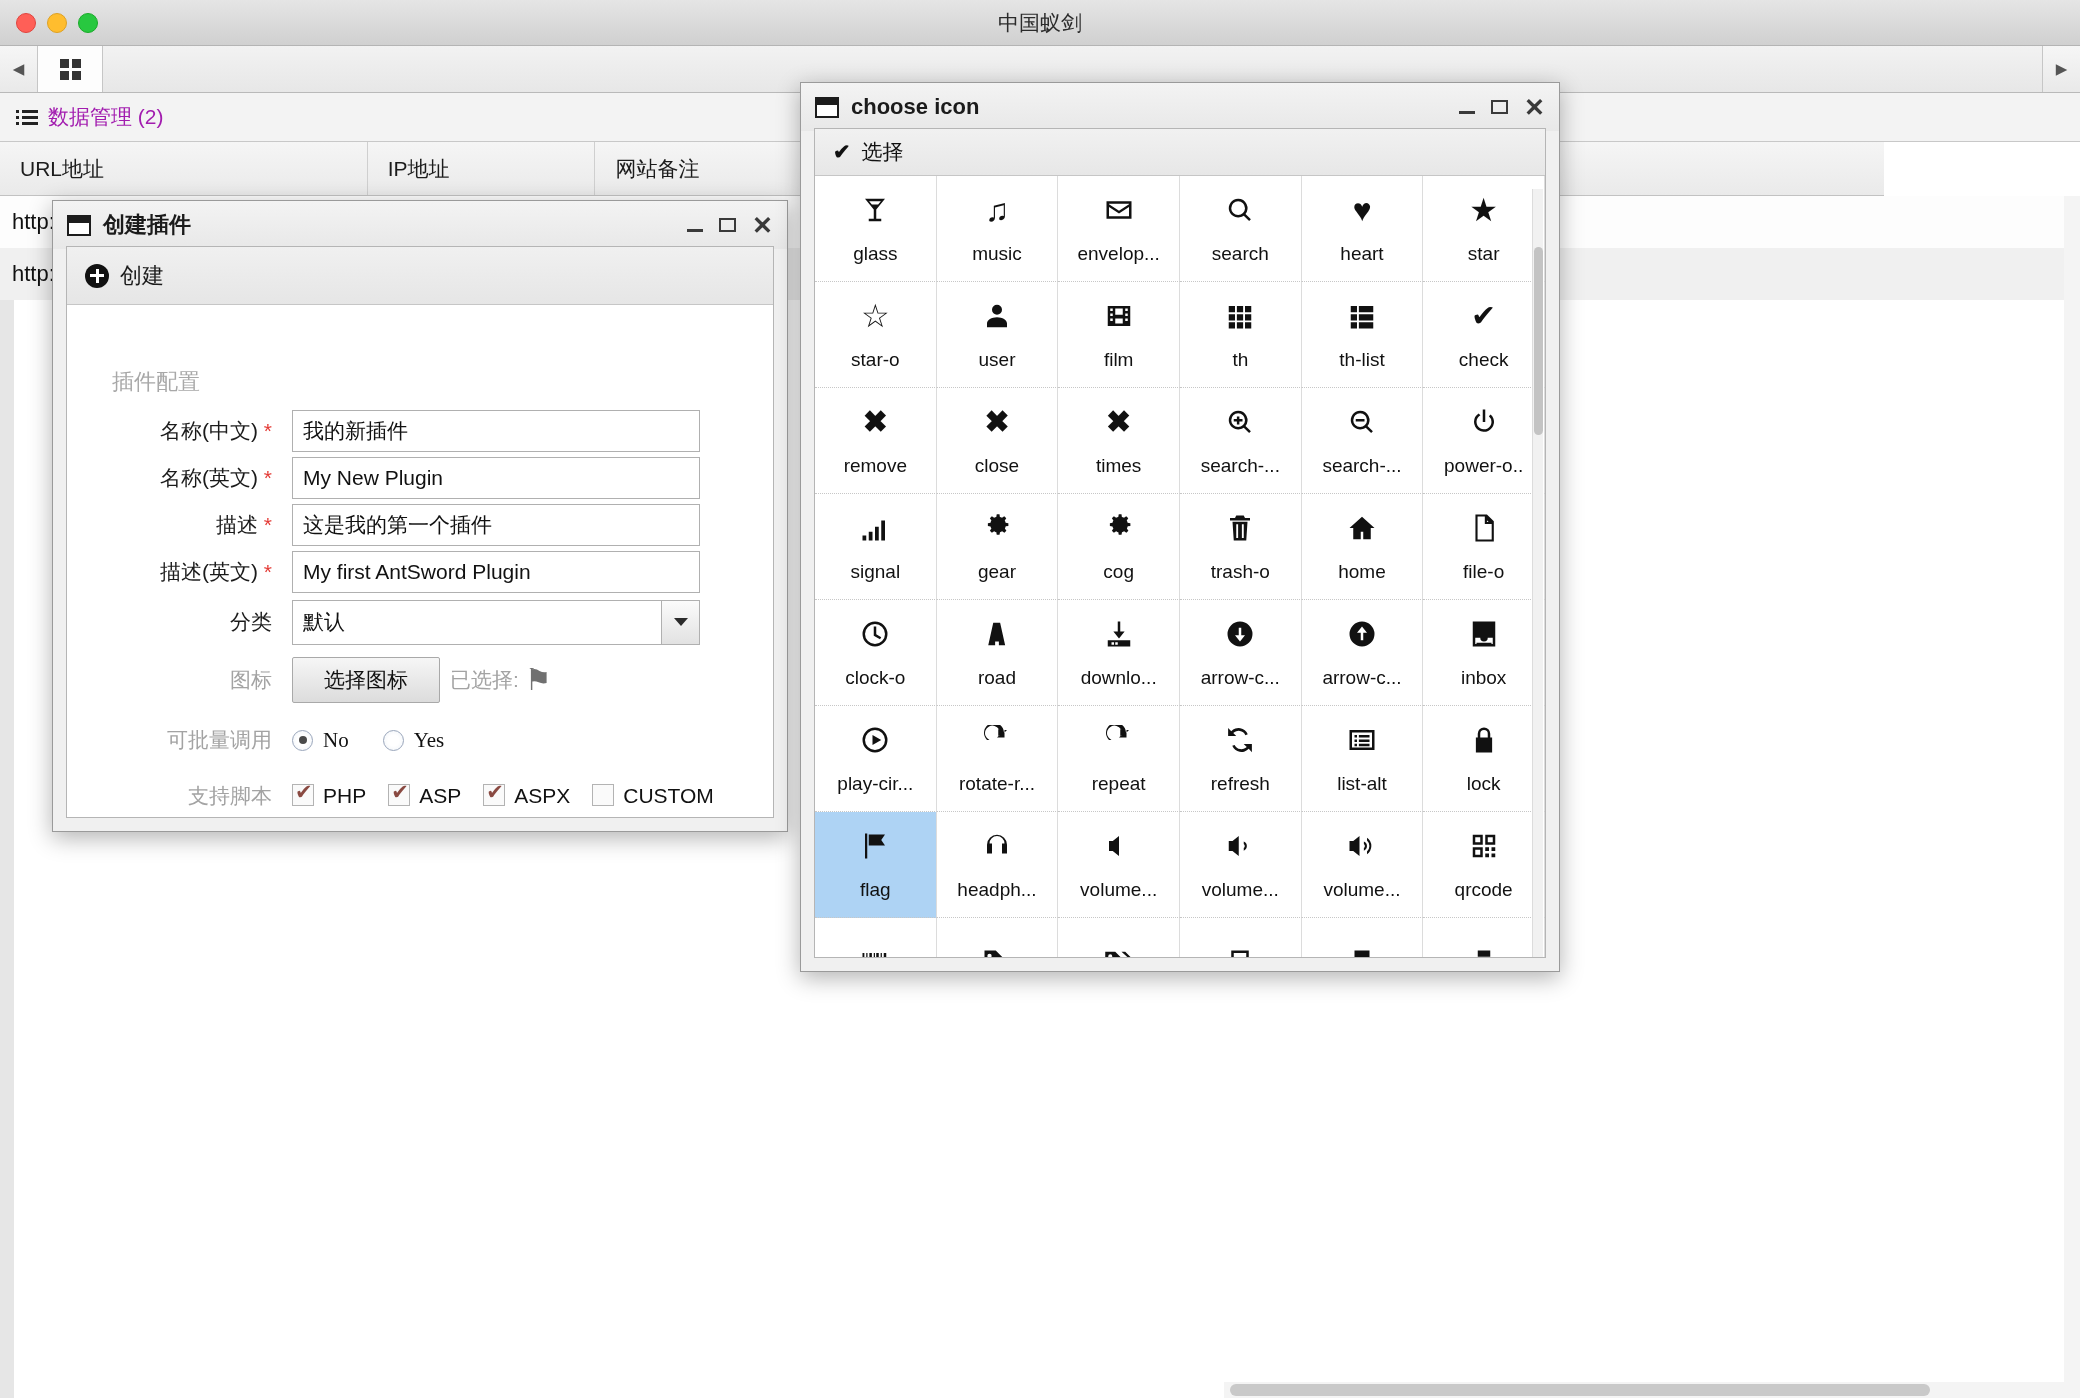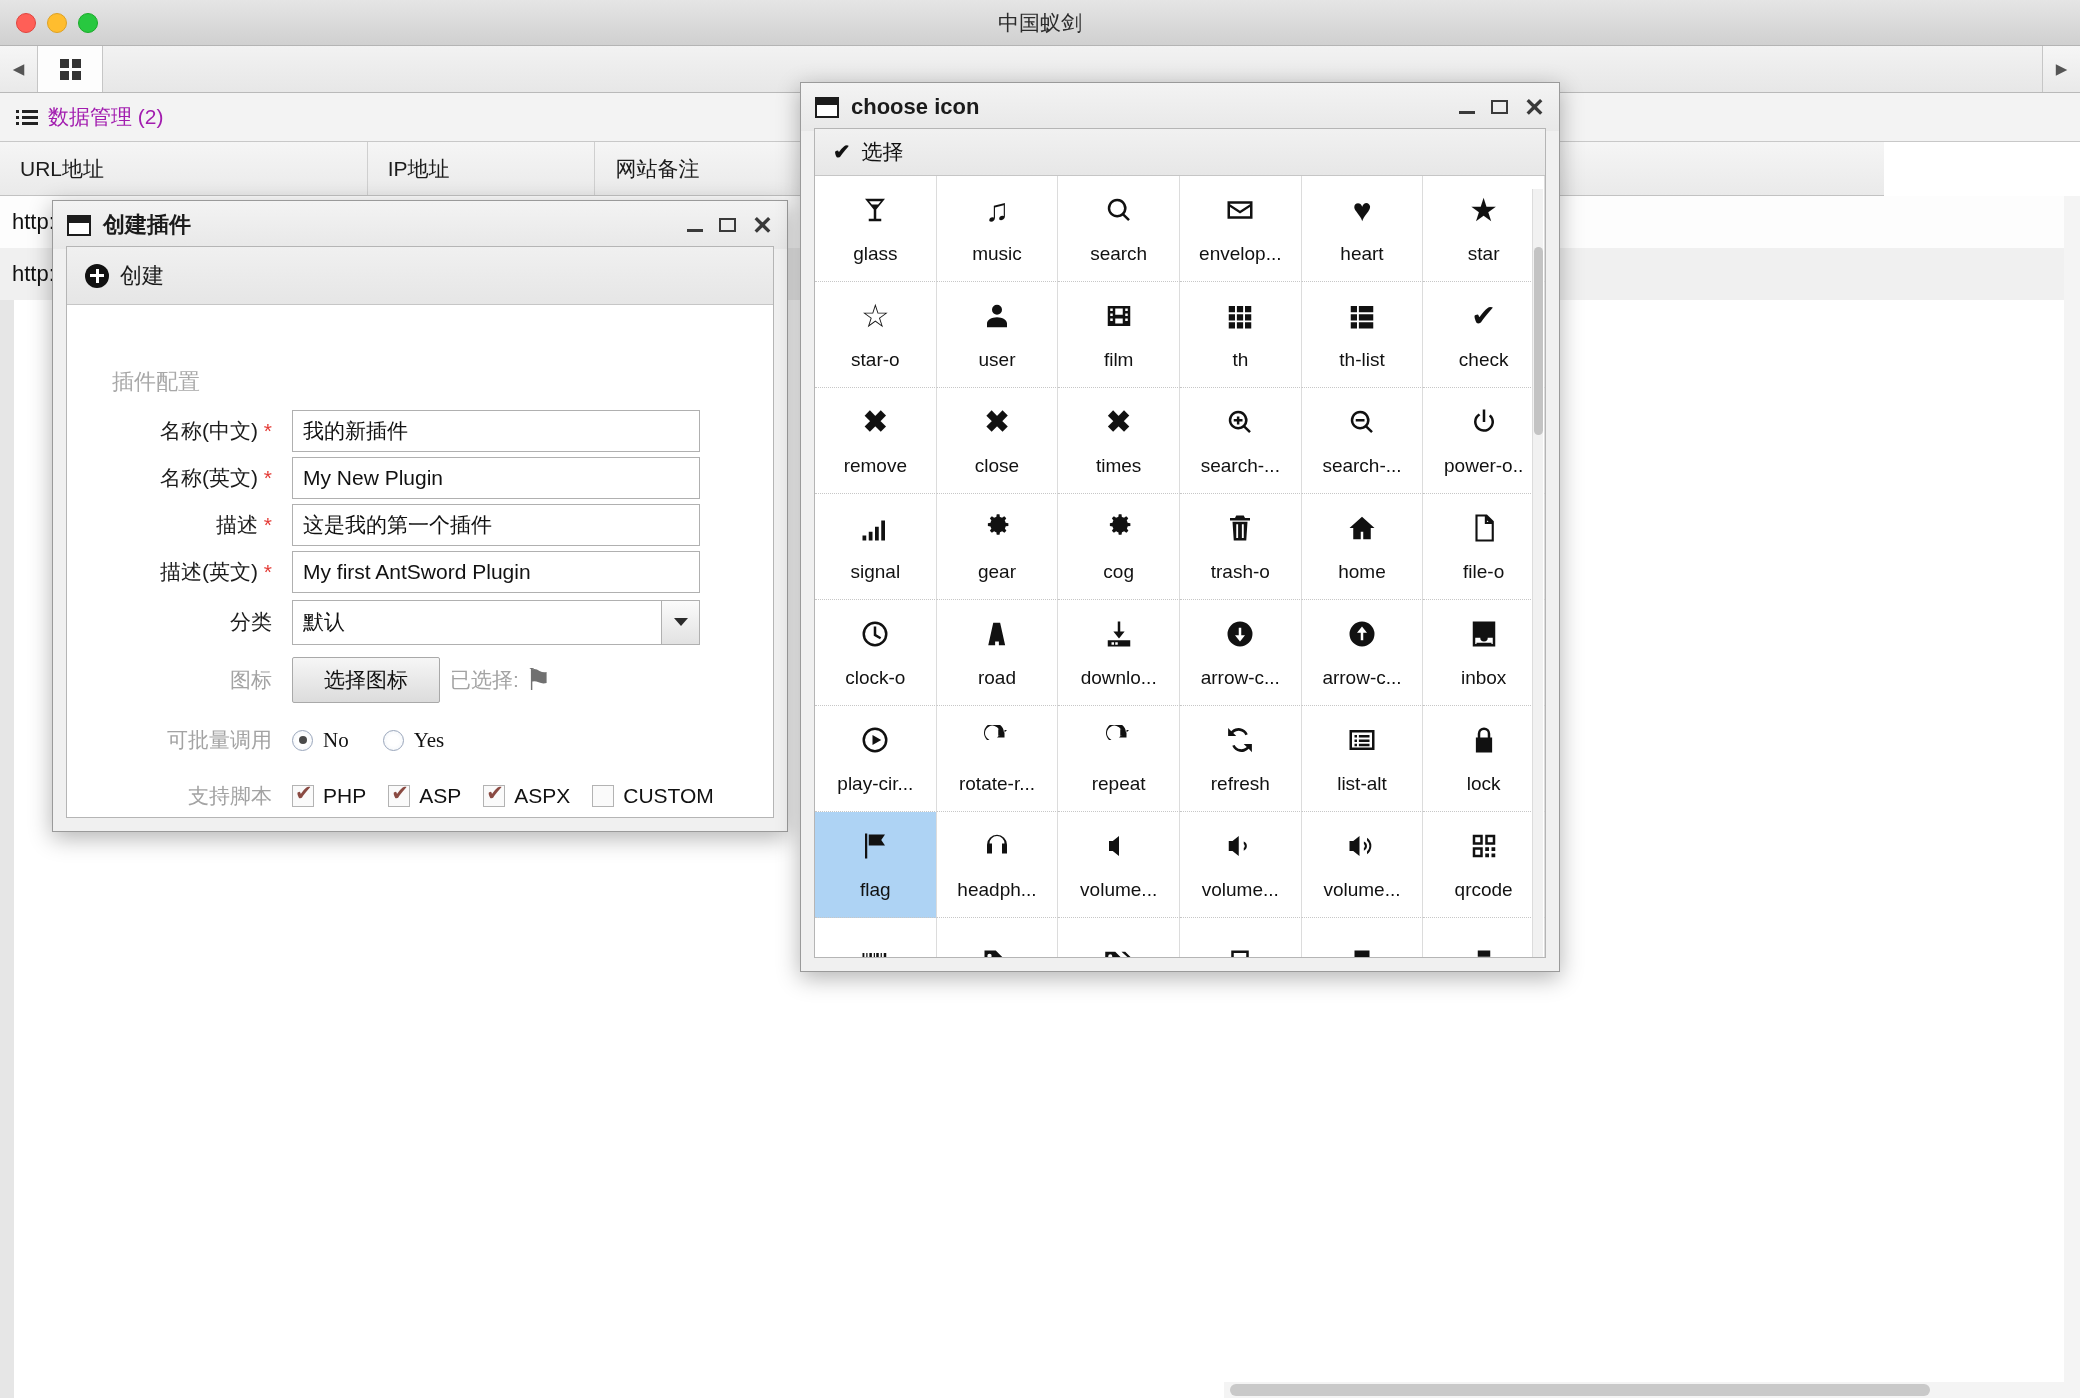--- a/index.html
+++ b/index.html
@@ -139,21 +139,21 @@
   .chosen-label { font-size: 21px; color: #a3a3a3; margin-left: 10px; }
   .flag-preview { font-size: 30px; color: #707070; margin-left: 6px; line-height: 1; }
 
   .radio { display: inline-flex; align-items: center; gap: 10px; margin-right: 34px; }
   .rdot { width: 21px; height: 21px; border-radius: 50%; border: 1px solid #9aa6bb;
           background: radial-gradient(#fff 40%, #eef2f7); position: relative; }
   .rdot.on:after { content: ""; position: absolute; left: 5.5px; top: 5.5px;
                    width: 8px; height: 8px; border-radius: 50%; background: #4a4a4a; }
   .radio .rl { font-size: 21px; color: #111; font-family: Liberation Serif, serif; }
 
-  .cbx { display: inline-flex; align-items: center; gap: 9px; margin-right: 22px; }
+  .cbx { display: inline-flex; align-items: flex-start; gap: 9px; margin-right: 22px; }
   .cbox { width: 22px; height: 22px; border: 1px solid #b3b3b3; background: #fafafa;
           position: relative; }
   .cbox.on:after { content: "✔"; position: absolute; left: 2px; top: -5px;
                    font-size: 21px; color: #8a4a42; }
   .cbx .cl { font-size: 21px; color: #111; }
 
   
   #icon-dialog { left: 800px; top: 82px; width: 760px; height: 890px; }
   .ic-body { position: absolute; left: 13px; top: 45px; right: 13px; bottom: 13px;
              background: #fff; border: 1px solid #b5b5b5; overflow: hidden; }
@@ -386,32 +386,32 @@
             </div>
             <div class="ic-cell">
               <div class="ic-glyph">
                 <span style="font-size:32px">♫</span>
               </div>
               <div class="ic-name">music</div>
             </div>
             <div class="ic-cell">
               <div class="ic-glyph">
                 <svg viewBox="0 0 24 24" width="30" height="30" fill="#111">
+                  <path d="M2 5h20v14H2V5zm2 2v.3l8 5.2 8-5.2V7H4zm16 10V9.6l-8 5.2-8-5.2V17h16z"></path>
+                </svg>
+              </div>
+              <div class="ic-name">envelop...</div>
+            </div>
+            <div class="ic-cell">
+              <div class="ic-glyph">
+                <svg viewBox="0 0 24 24" width="30" height="30" fill="#111">
                   <path d="M10.5 3a7.5 7.5 0 015.9 12.1l4.3 4.3-1.4 1.4-4.3-4.3A7.5 7.5 0 1110.5 3zm0 2a5.5 5.5 0 100 11 5.5 5.5 0 000-11z"></path>
                 </svg>
               </div>
               <div class="ic-name">search</div>
-            </div>
-            <div class="ic-cell">
-              <div class="ic-glyph">
-                <svg viewBox="0 0 24 24" width="30" height="30" fill="#111">
-                  <path d="M2 5h20v14H2V5zm2 2v.3l8 5.2 8-5.2V7H4zm16 10V9.6l-8 5.2-8-5.2V17h16z"></path>
-                </svg>
-              </div>
-              <div class="ic-name">envelop...</div>
             </div>
             <div class="ic-cell">
               <div class="ic-glyph">
                 <span style="font-size:32px">♥</span>
               </div>
               <div class="ic-name">heart</div>
             </div>
             <div class="ic-cell">
               <div class="ic-glyph">
                 <span style="font-size:32px">★</span>

